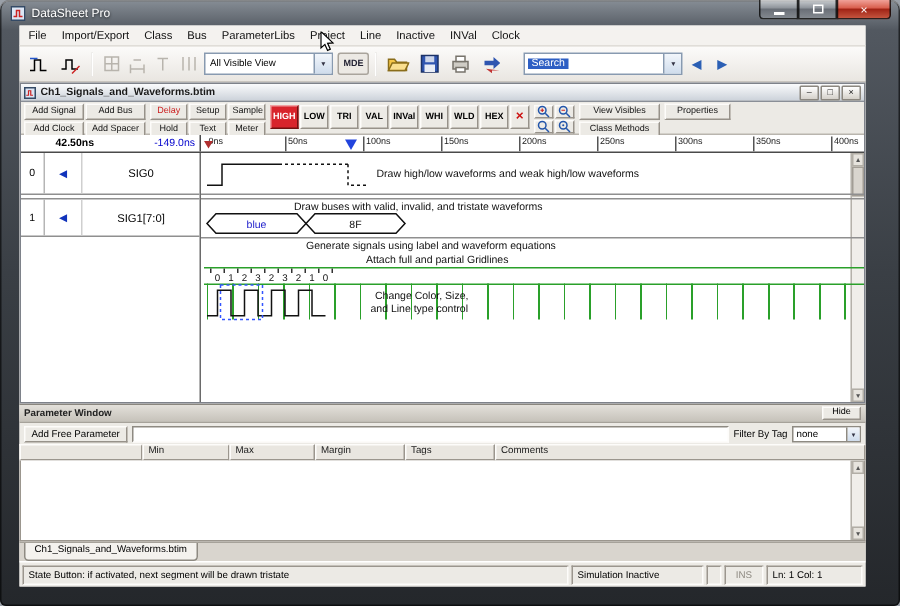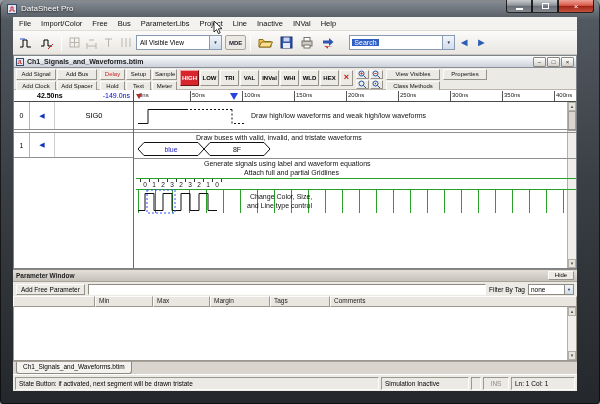--- a/index.html
+++ b/index.html
@@ -150,29 +150,29 @@
       <div class="wbtn close">
           <span>×</span>
         </div>
     </div>
   </div>
 
   <div class="content">
 
     <div class="menubar">
       <span class="menu-item">File</span>
-      <span class="menu-item">Import/Color</span>
-      <span class="menu-item">Free</span>
+      <span class="menu-item">Import/Export</span>
+      <span class="menu-item">Class</span>
       <span class="menu-item">Bus</span>
       <span class="menu-item">ParameterLibs</span>
       <span class="menu-item">Project</span>
       <span class="menu-item">Line</span>
       <span class="menu-item">Inactive</span>
       <span class="menu-item">INVal</span>
-      <span class="menu-item">Help</span>
+      <span class="menu-item">Clock</span>
       <svg class="cursor" width="10" height="14" viewBox="0 0 10 14">
         <path d="M1,0 L1,11 L3.6,8.6 L5.4,12.6 L7.2,11.8 L5.4,7.9 L9,7.6 Z" fill="#fff" stroke="#000" stroke-width="0.8"></path>
       </svg>
     </div>
 
     <div class="toolbar">
       <div class="tbtn">
         <svg width="14" height="14">
           <path d="M1,11 h3 v-7 h4 v7 h4" stroke="#000" fill="none"></path>
             <path d="M1,3 h5" stroke="#2255cc" fill="none"></path>
@@ -353,20 +353,21 @@
           <div class="left-panel">
             <div class="sig-row r0">
               <span class="sig-idx">0</span>
               <span class="sig-mk">◀</span>
               <span class="sig-name">SIG0</span>
             </div>
             <div class="rowgap"></div>
             <div class="sig-row r1">
               <span class="sig-idx">1</span>
               <span class="sig-mk">◀</span>
+              <span class="sig-name">SIG1[7:0]</span>
             </div>
           </div>
 
           <div class="canvas-wrap">
             <div class="gridv"></div>
             <svg class="wave-svg" width="463" height="166" viewBox="0 0 463 166">
 
               <g stroke="#111" fill="none">
                 <path d="M4,21.5 L14,21.5 L14,7.5 L52,7.5"></path>
                 <path d="M52,7.5 L98,7.5" stroke-dasharray="2,2"></path>

